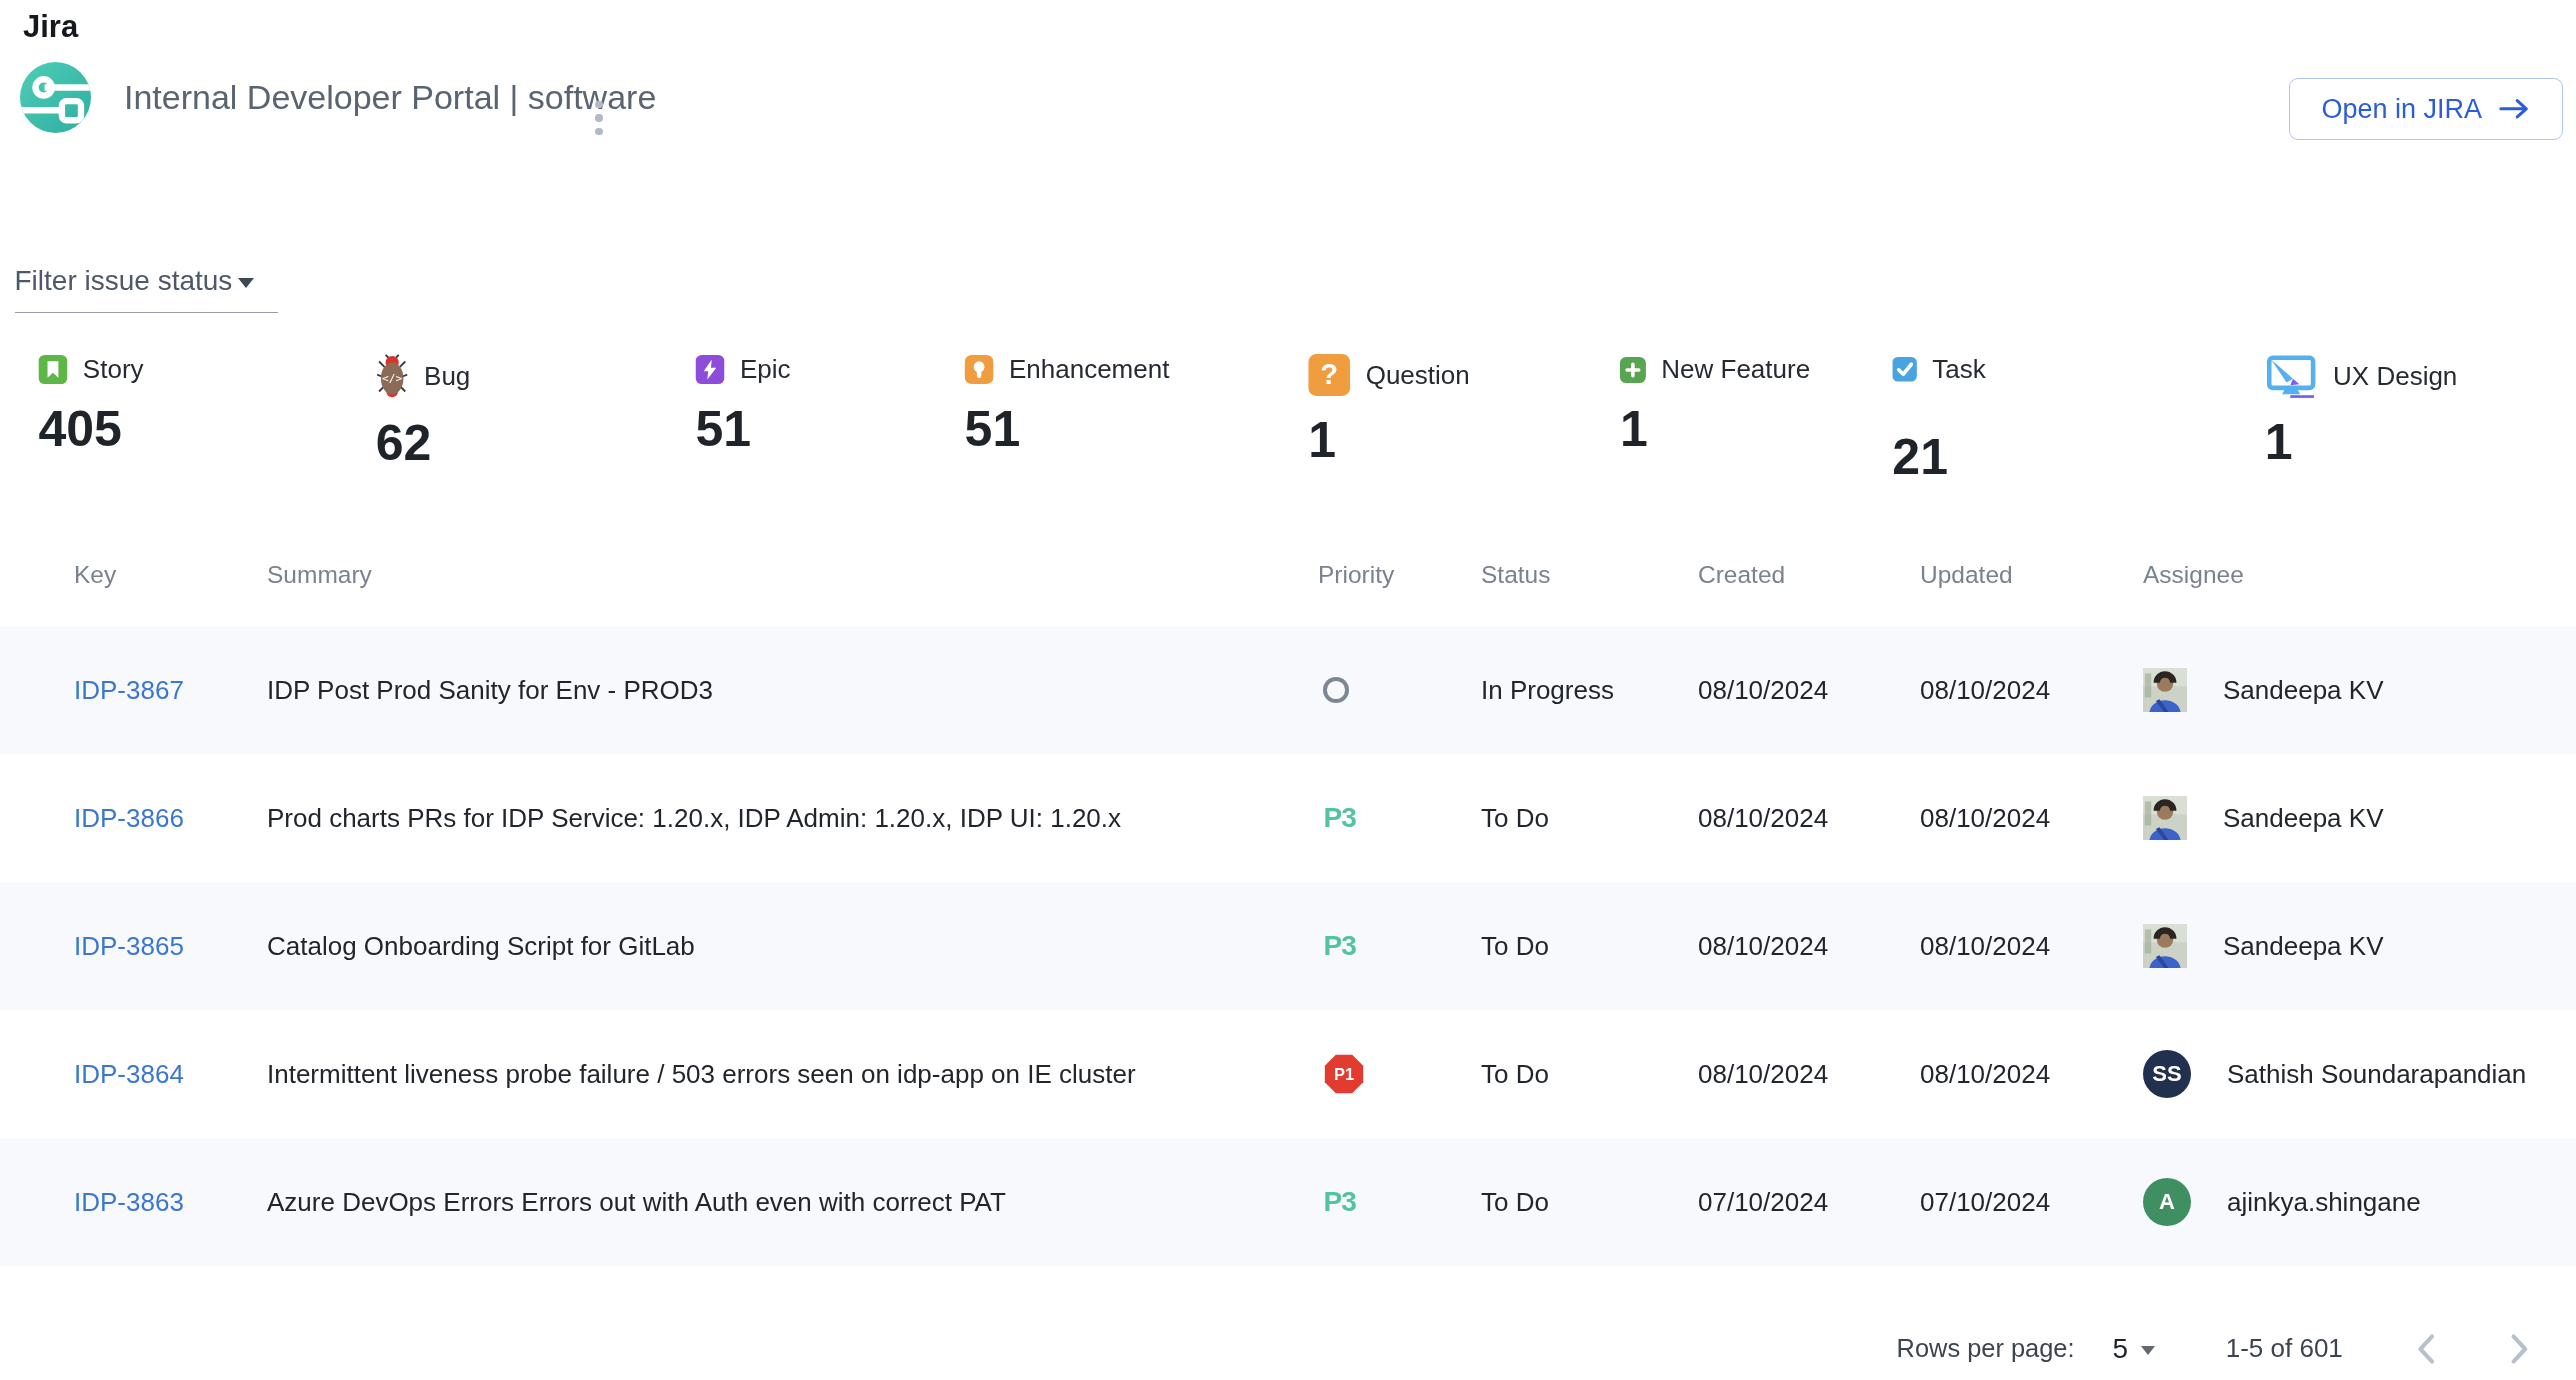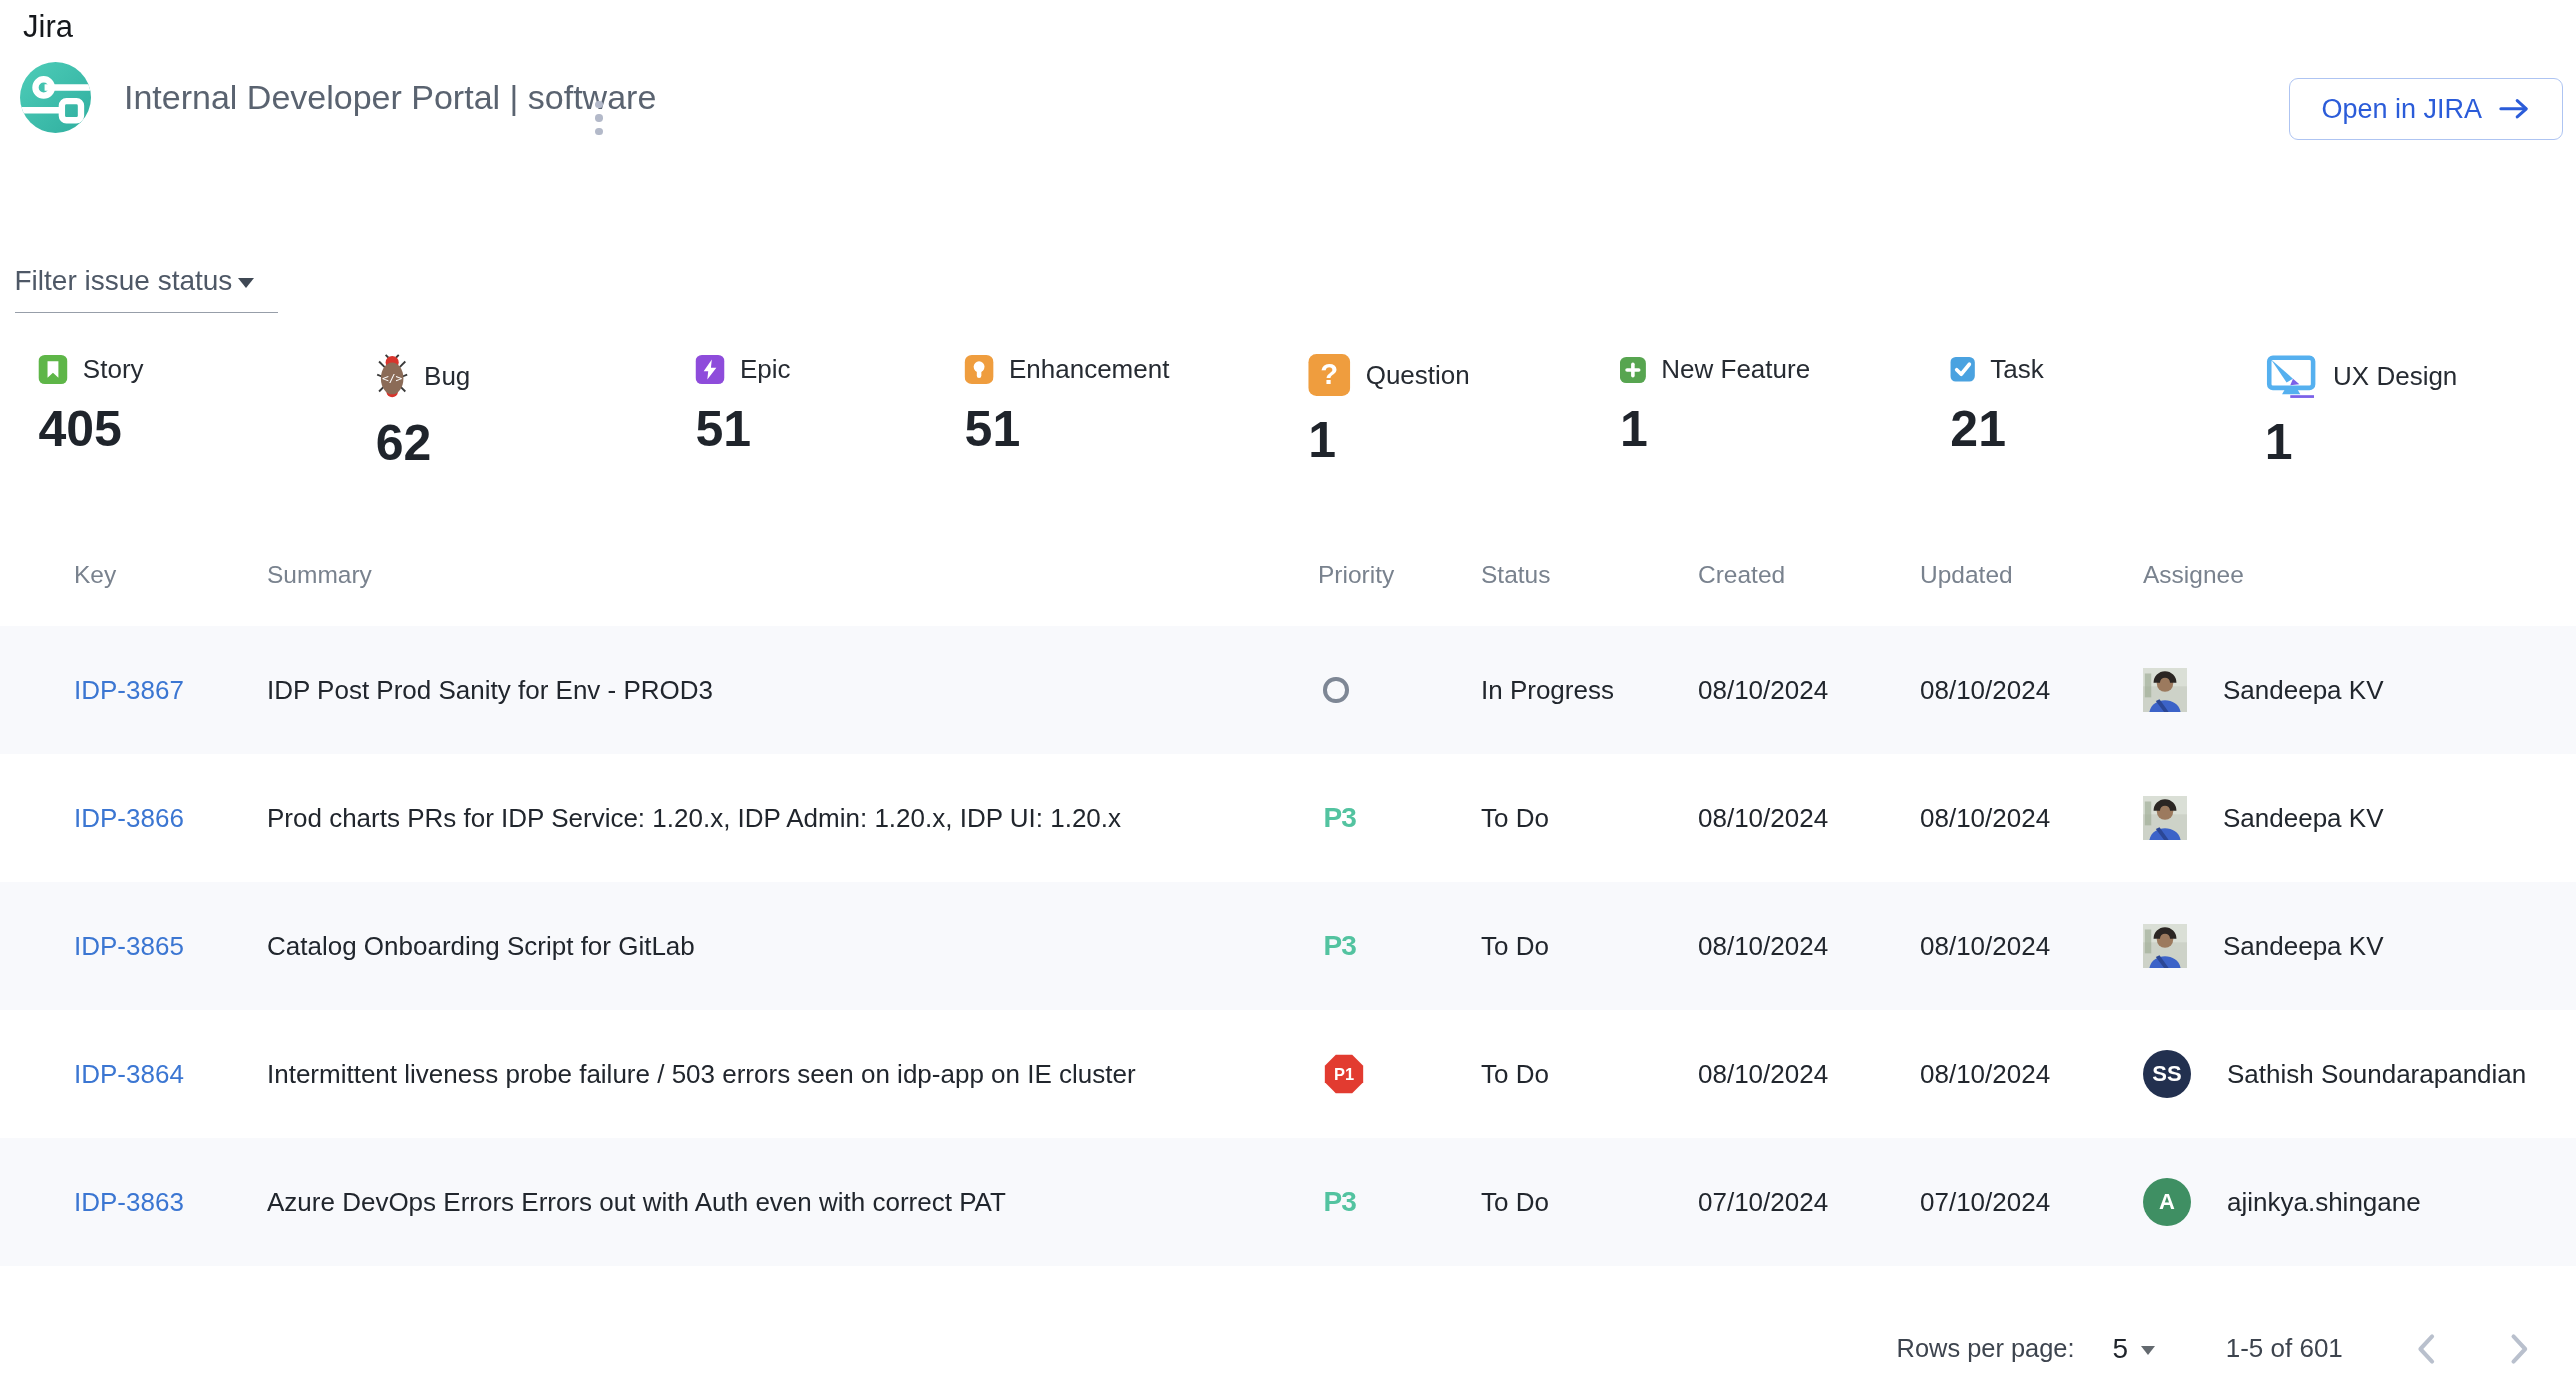--- a/index.html
+++ b/index.html
@@ -1,21 +1,21 @@
 <!DOCTYPE html>
 <html style="font-size:14.5px"><head>
 <meta charset="utf-8">
 <style>
   * { margin:0; padding:0; box-sizing:border-box; }
   html,body { background:#ffffff; }
   body { font-family:"Liberation Sans", sans-serif; color:#21262d; }
   .page { position:relative; width:2576px; height:1381px; background:#fff; overflow:hidden; }
 
   
-  .app-title { position:absolute; left:23px; top:9px; font-size:31px; font-weight:400; color:#15181c; }
+  .app-title { position:absolute; left:23px; top:9px; font-size:31px; font-weight:700; color:#15181c; }
   .connector-row { position:absolute; left:20px; top:62px; display:flex; align-items:center; }
   .logo { width:71px; height:71px; display:block; }
   .source-title { margin-left:33px; font-size:34px; color:#5a6370; }
   .kebab { position:absolute; left:581px; top:91px; width:36px; height:54px; display:flex; flex-direction:column; align-items:center; justify-content:center; gap:6.3px; cursor:pointer; }
   .kebab i { width:7.3px; height:7.3px; border-radius:50%; background:#b3b9c9; }
   .open-btn { position:absolute; right:12.7px; top:78px; height:62px; padding:17px 31px; display:flex; align-items:center; gap:16.3px;
               background:#fff; border:1.8px solid #aec4f2; border-radius:9px; color:#2b5cd9; font-size:27px; cursor:pointer;
               font-family:"Liberation Sans", sans-serif; }
 
   
@@ -24,21 +24,21 @@
   .caret-down { display:inline-block; width:0; height:0; border-left:8.2px solid transparent; border-right:8.2px solid transparent;
                 border-top:10px solid #3f4854; margin-left:5.4px; margin-top:3.6px; }
 
   
   .stats { position:absolute; left:0; top:354px; width:100%; height:218px; }
   .stat { position:absolute; transform:translateX(-50%); display:flex; flex-direction:column; align-items:flex-start; }
   .stat-head { display:flex; align-items:center; gap:15.4px; }
   .stat-label { font-size:26px; color:#262b32; white-space:nowrap; }
   .stat-count { margin-top:14.5px; font-size:50px; font-weight:700; color:#1f242b; }
   .stat.s-story { left:91px; } .stat.s-bug { left:423px; } .stat.s-epic { left:743px; } .stat.s-enh { left:1067px; }
-  .stat.s-q { left:1389px; } .stat.s-nf { left:1715px; } .stat.s-task { left:1997px; } .stat.s-ux { left:2361px; }
+  .stat.s-q { left:1389px; } .stat.s-nf { left:1715px; } .stat.s-task { left:1939px;gap:28px; } .stat.s-ux { left:2361px; }
 
   
   .table { position:absolute; left:0; top:524px; width:2576px; }
   .thead, .trow { display:grid; grid-template-columns:193px 1051px 163px 217px 222px 223px auto; padding-left:74px; align-items:center; }
   .thead { height:102px; font-size:24.5px; color:#79828e; }
   .trow { height:128px; font-size:26px; color:#21262d; }
   .trow:nth-child(odd) { background:#f8f9fc; }
   .key-link { color:#3b76d2; text-decoration:none; cursor:pointer;margin-top:8px; }
   .td-summary { white-space:nowrap; overflow:hidden; }
   .td-priority { display:flex; align-items:center; padding-left:5.4px; }

